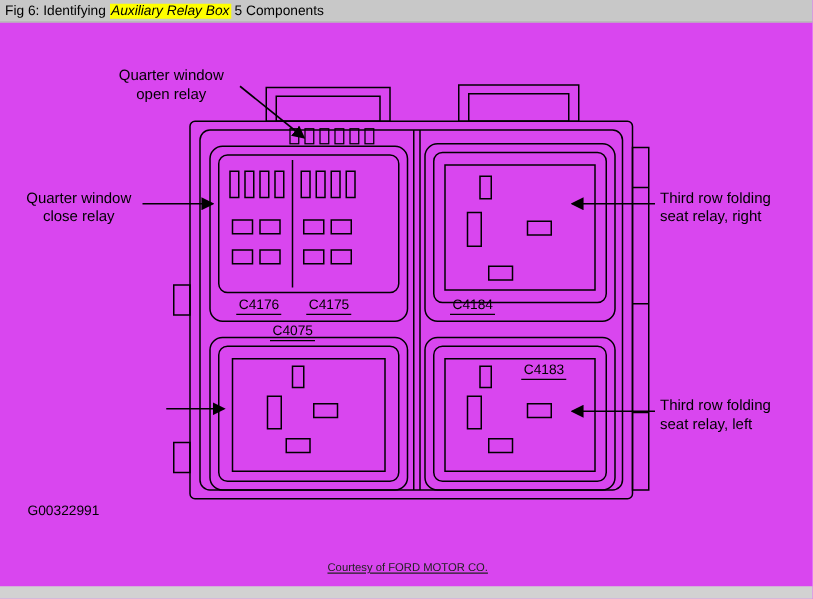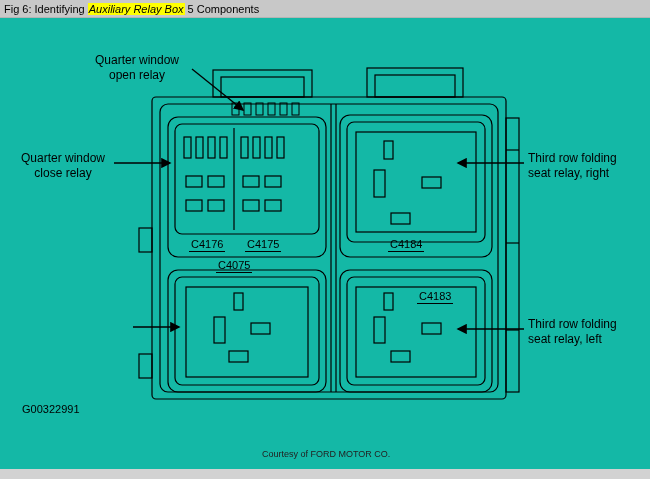--- a/index.html
+++ b/index.html
@@ -4,21 +4,21 @@
 <style>
   * { margin: 0; padding: 0; box-sizing: border-box; }
   html, body { width: 650px; height: 479px; }
   body {
     font-family: "Liberation Sans", sans-serif;
     background: #ffffff;
     position: relative;
     overflow: hidden;
     color: #000;
   }
-  .page { position: relative; width: 650px; height: 479px; background: #14b8a6; }
+  .page { position: relative; width: 650px; height: 479px; background: #d946ef; }
   .header-bar {
     position: absolute; top: 0; left: 0; width: 100%; height: 18px;
     background: var(--color-header-bg, #c8c8c8);
     border-bottom: 1px solid #b4b4b4;
     display: flex; align-items: center;
     padding-left: 4px;
     font-size: 11px;
     white-space: pre;
   }
   .hl { background: var(--color-highlight, #ffff00); padding: 0 1px; font-style: italic; }
@@ -159,21 +159,21 @@
 open relay</div>
   <div class="callout" style="left:13px; top:151px; width:100px; text-align:center;">Quarter window
 close relay</div>
   <div class="callout" style="left:528px; top:151px; width:118px; text-align:left;">Third row folding
 seat relay, right</div>
   <div class="callout" style="left:528px; top:317px; width:118px; text-align:left;">Third row folding
 seat relay, left</div>
 
   <div class="connector" style="left:189px; top:238px; width:46px;"><span>C4176</span></div>
   <div class="connector" style="left:245px; top:238px; width:46px;"><span>C4175</span></div>
-  <div class="connector" style="left:360px; top:238px; width:46px;margin-left:28px;"><span>C4184</span></div>
+  <div class="connector" style="left:360px; top:238px; width:46px;"><span>C4184</span></div>
   <div class="connector" style="left:417px; top:250px; width:46px;margin-top:40px;"><span>C4183</span></div>
   <div class="connector" style="left:216px; top:259px; width:46px;"><span>C4075</span></div>
 
   <div class="gnum" style="left:22px; top:403px;">G00322991</div>
-  <div class="courtesy" style="left:262px; top:449px;">Courtesy of FORD MOTOR CO.</div>
+  <div class="courtesy" style="left:262px; top:449px;text-decoration:underline;">Courtesy of FORD MOTOR CO.</div>
 
   <div class="bottom-bar"></div>
 </div>
 
 </body></html>

